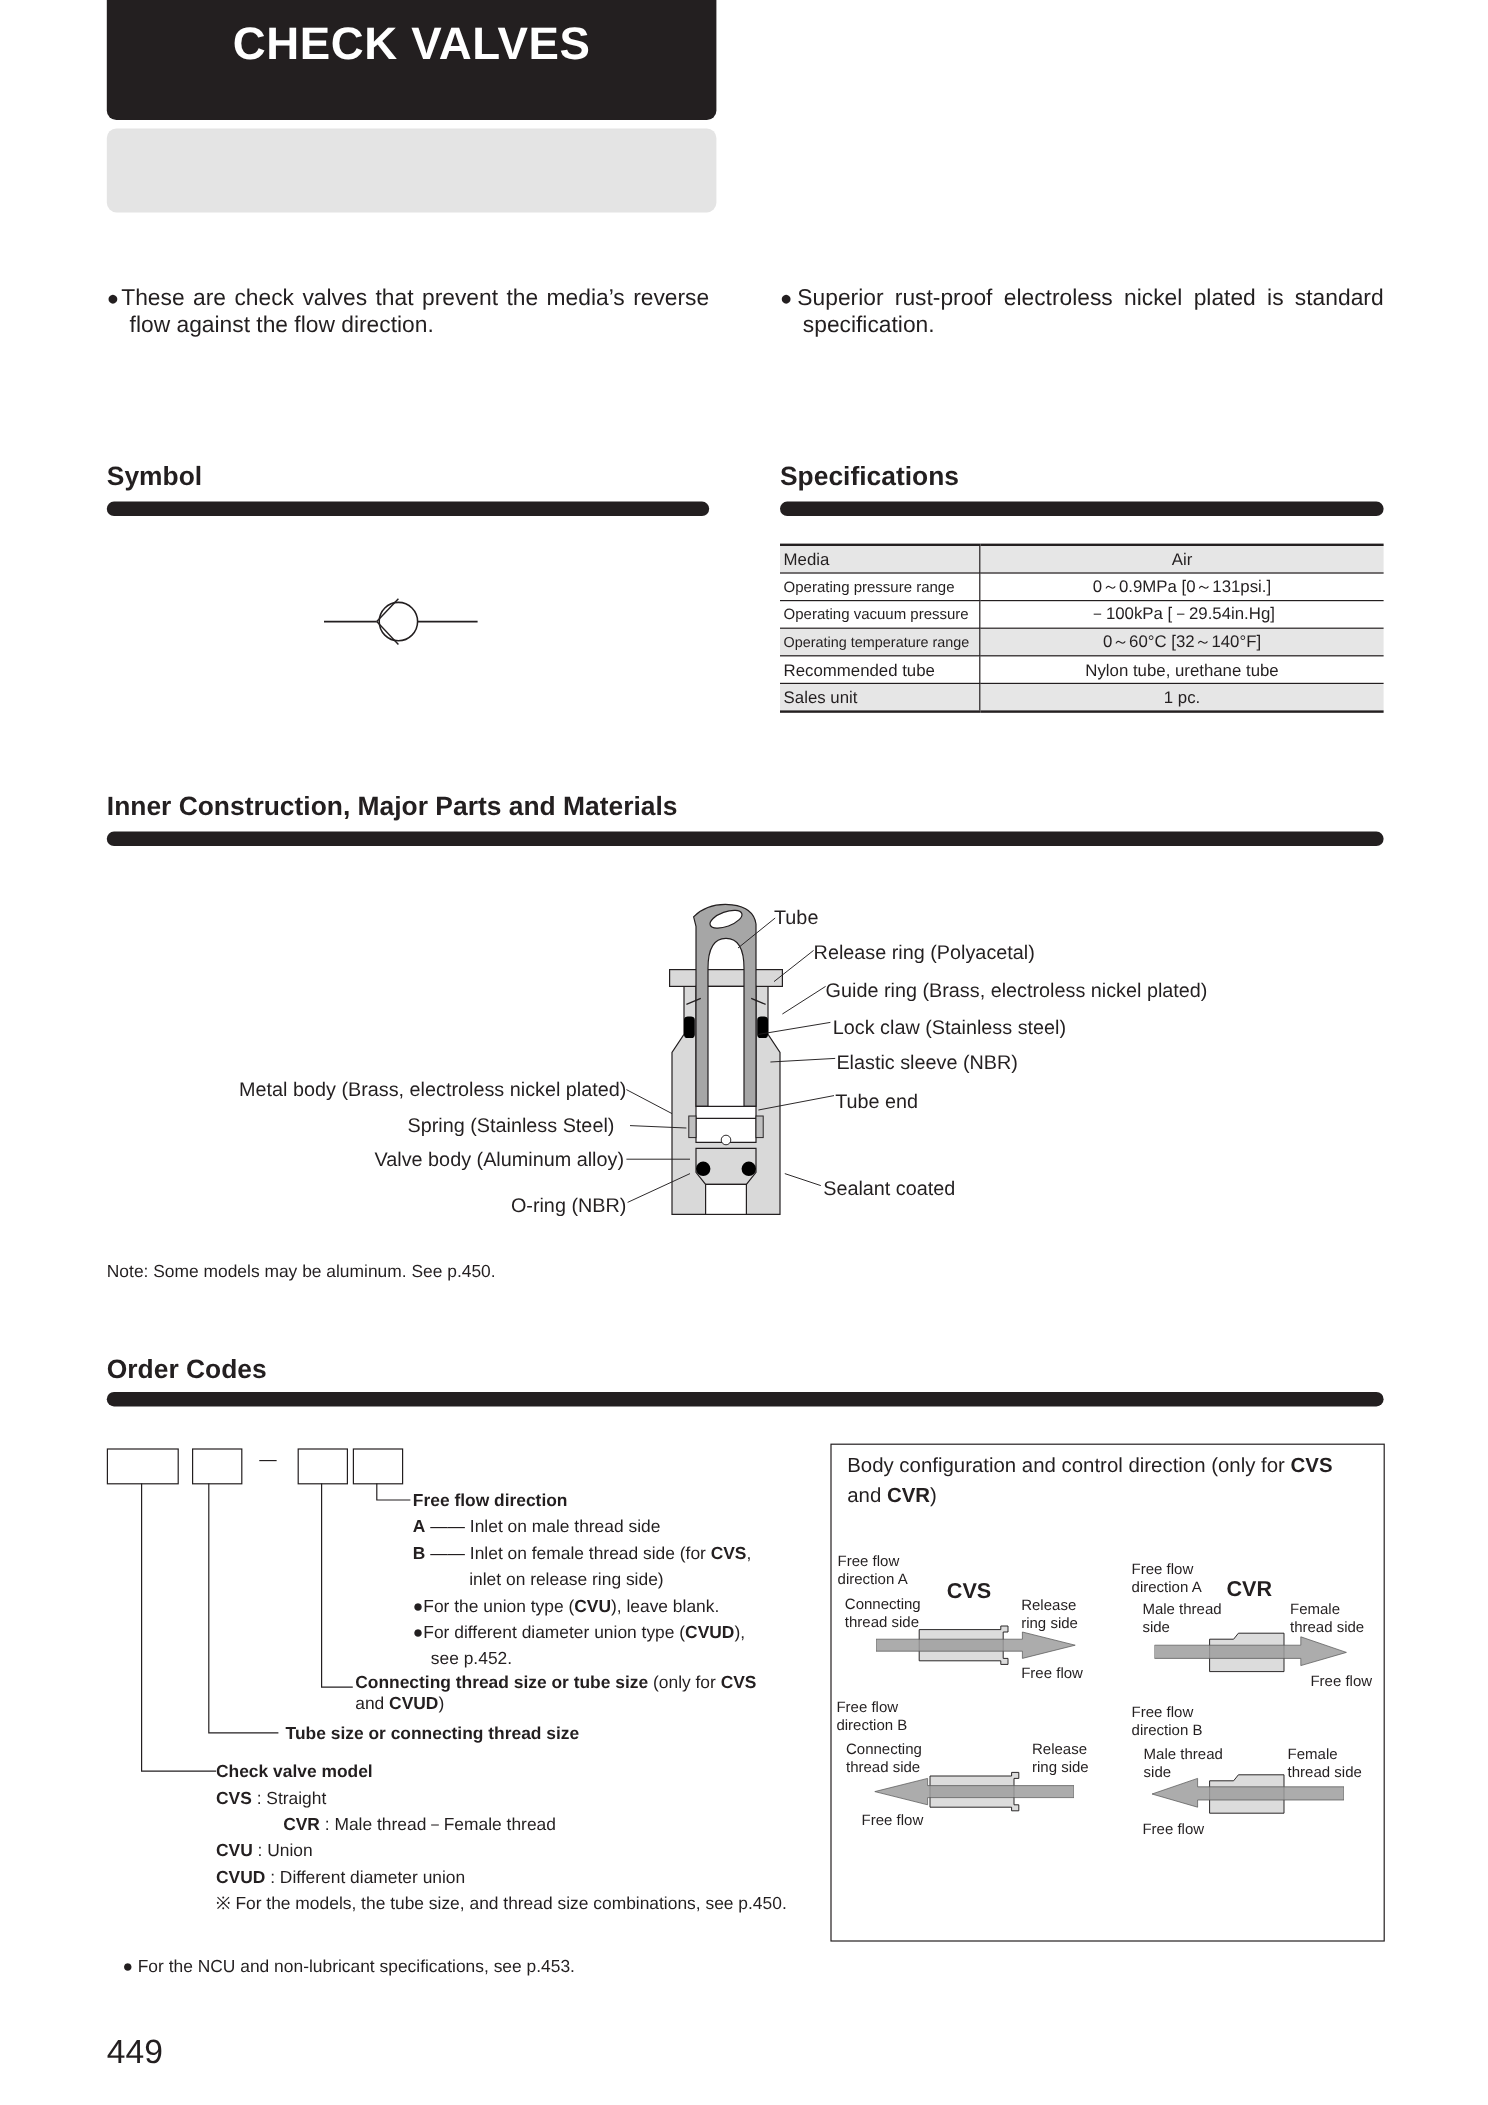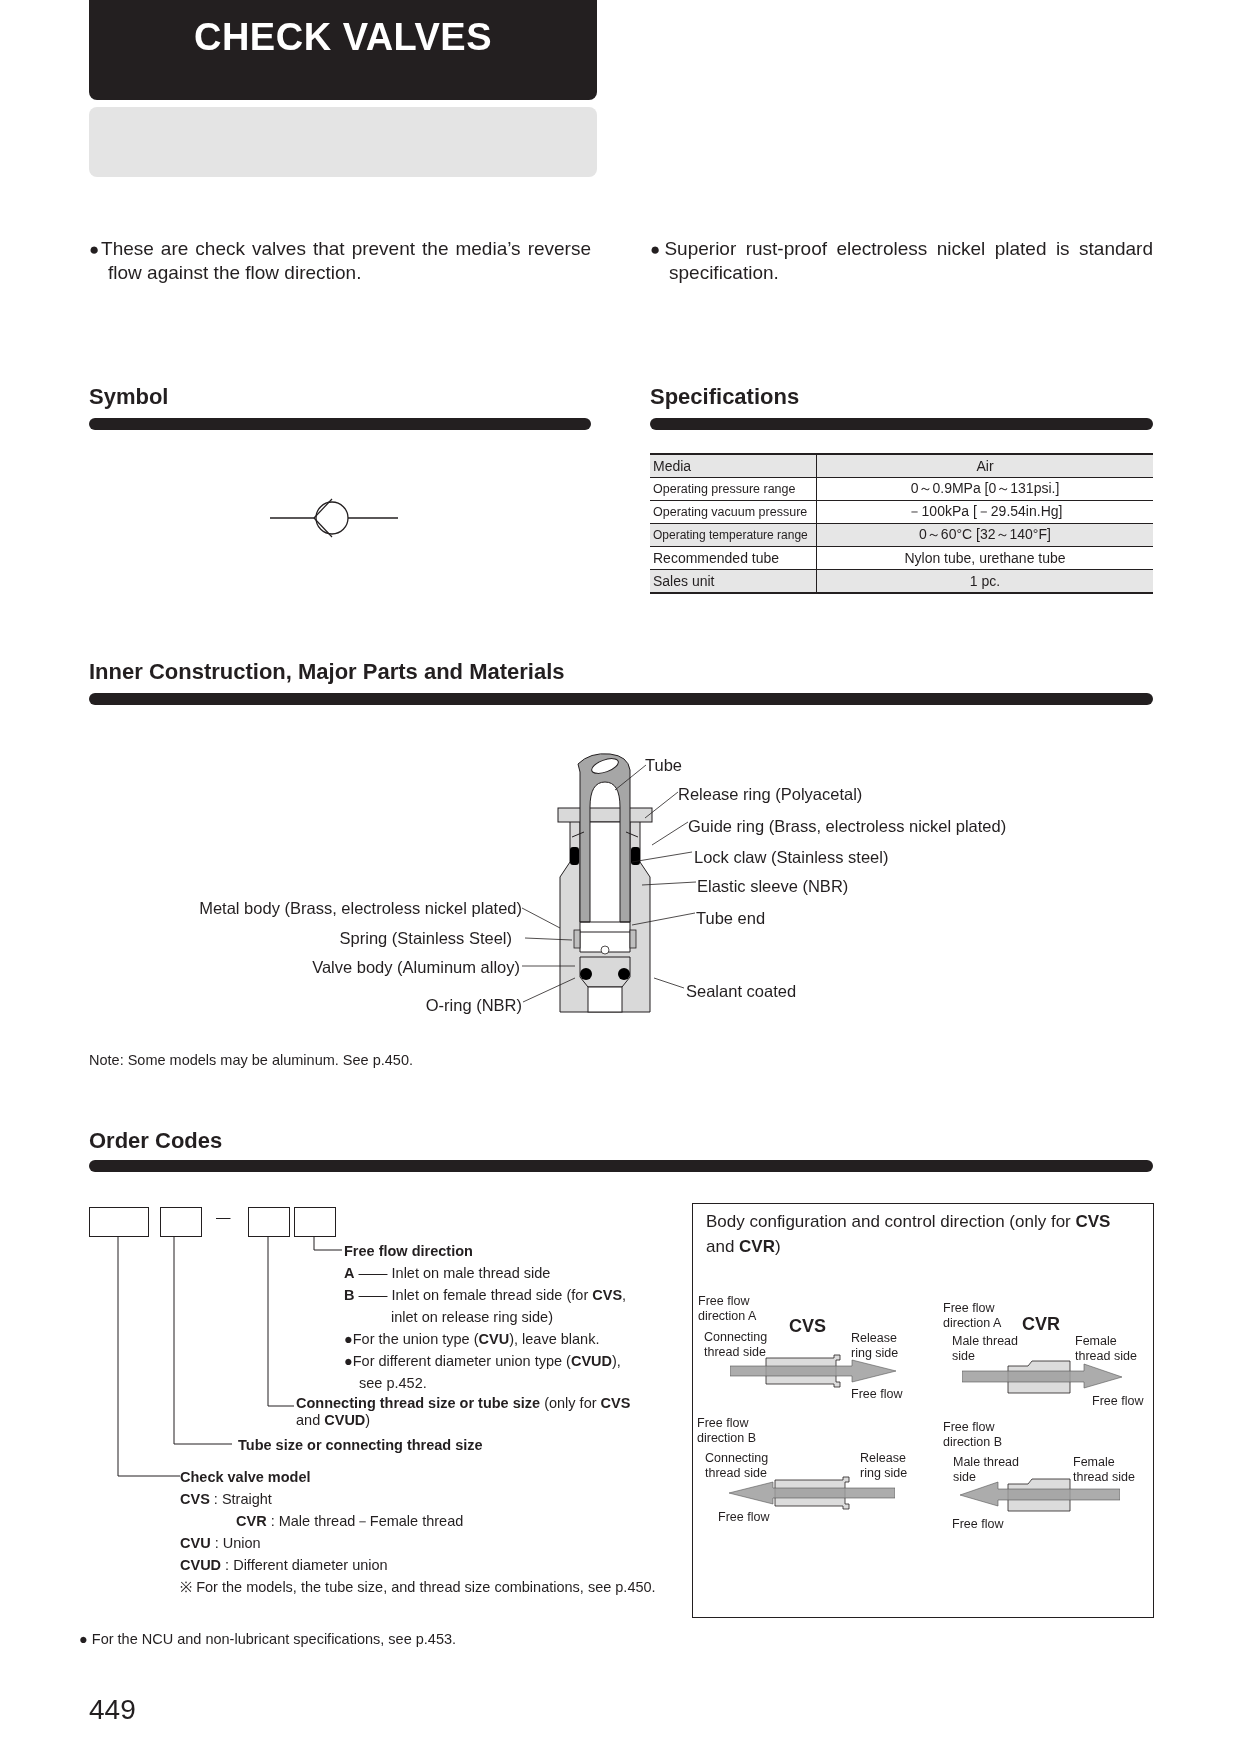--- a/index.html
+++ b/index.html
@@ -246,14 +246,14 @@
 
 <div class="abs sm" style="left:943px; top:1420px;"><span>Free flow</span><br><span>direction  B</span></div>
 <div class="abs sm" style="left:953px; top:1455px;"><span>Male thread</span><br><span>side</span></div>
 <div class="abs sm" style="left:1073px; top:1455px;"><span>Female</span><br><span>thread side</span></div>
 <svg class="abs" style="left:950px; top:1476px;" width="170" height="40" viewBox="0 0 170 40">
   <path d="M58 8 L78 8 L82 3 L120 3 L120 35 L58 35 Z" fill="#dcdcdc" stroke="#231f20" stroke-width="0.8"></path>
   <path d="M170 13 L48 13 L48 6 L10 19 L48 30 L48 24 L170 24 Z" fill="#9e9e9e" fill-opacity="0.85" stroke="#555" stroke-width="0.6"></path>
 </svg>
 <div class="abs sm" style="left:952px; top:1517px;">Free flow</div>
 
-<div class="abs note" style="left:79px; top:1631px;">● For the NCU and non-lubricant specifications, see p.453.</div>
+<div class="abs note" style="left:102px; top:1631px;">● For the NCU and non-lubricant specifications, see p.453.</div>
 <div class="abs pageno" style="left:89px; top:1694px;">449</div>
 
 </body></html>

